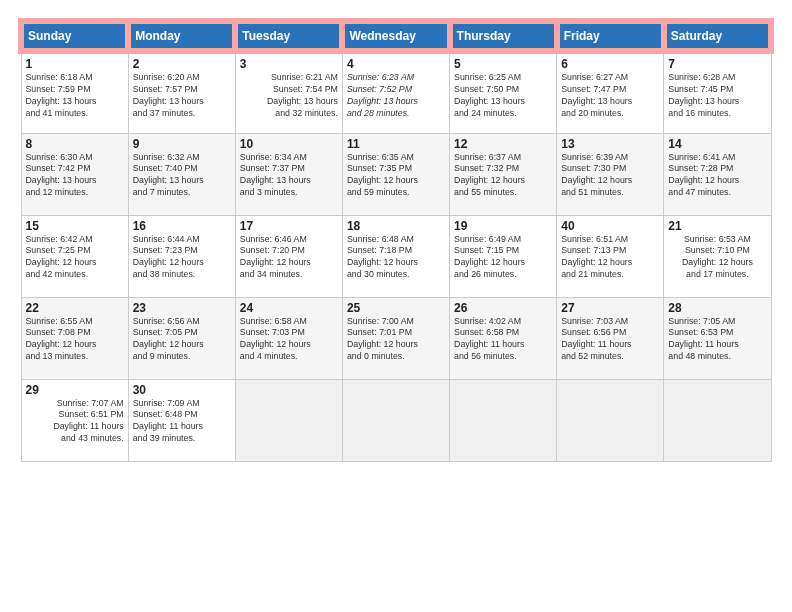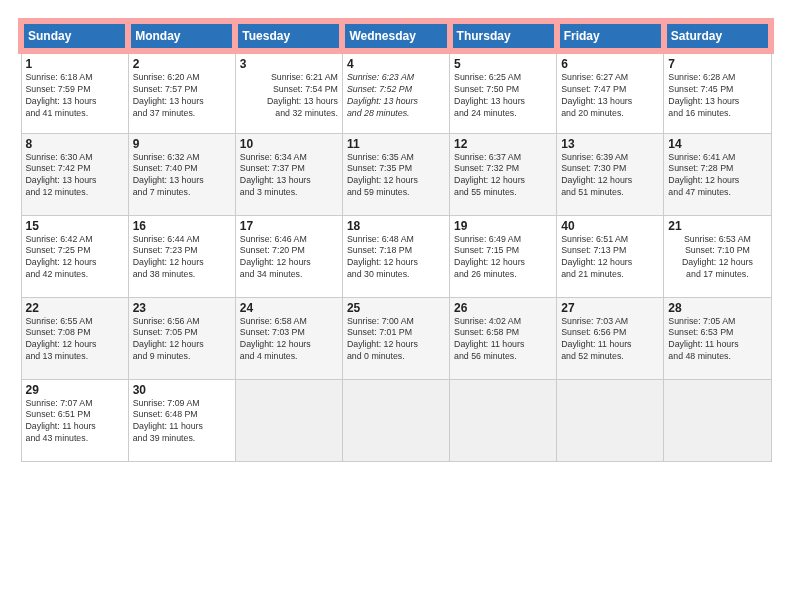--- a/index.html
+++ b/index.html
@@ -316,21 +316,21 @@
             <span class="day-num">28</span>
             <div class="day-info" style="white-space: pre-line;">Sunrise: 7:05 AM
 Sunset: 6:53 PM
 Daylight: 11 hours
 and 48 minutes.</div>
           </td>
         </tr>
         <tr>
           <td>
             <span class="day-num">29</span>
-            <div class="day-info" style="white-space: pre-line;">Sunrise: 7:07 AM
+            <div class="day-info" style="white-space: pre-line; text-align: right;">Sunrise: 7:07 AM
 Sunset: 6:51 PM
 Daylight: 11 hours
 and 43 minutes.</div>
           </td>
           <td>
             <span class="day-num">30</span>
             <div class="day-info" style="white-space: pre-line;">Sunrise: 7:09 AM
 Sunset: 6:48 PM
 Daylight: 11 hours
 and 39 minutes.</div>

